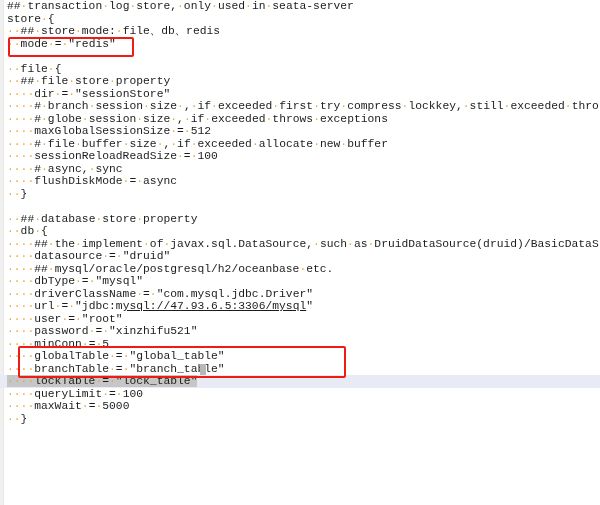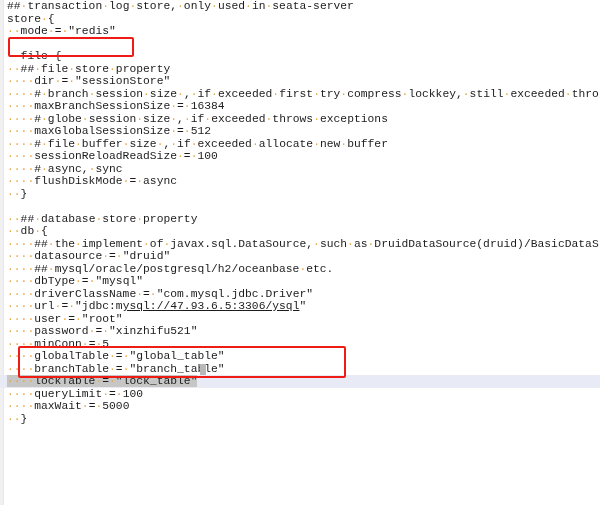--- a/index.html
+++ b/index.html
@@ -98,43 +98,43 @@
 </head>
 <body>
 
 <div id="editor">
 
   <div id="gutter"></div>
 
   <div id="code">
       <div class="line">##<span class="ws">·</span>transaction<span class="ws">·</span>log<span class="ws">·</span>store,<span class="ws">·</span>only<span class="ws">·</span>used<span class="ws">·</span>in<span class="ws">·</span>seata-server</div>
       <div class="line">store<span class="ws">·</span>{</div>
+      <div class="line"><span class="ws">··</span>##<span class="ws">·</span>store<span class="ws">·</span>mode:<span class="ws">·</span>file、db、redis</div>
       <div class="line"><span class="ws">··</span>mode<span class="ws">·</span>=<span class="ws">·</span>"redis"</div>
       <div class="line">&nbsp;</div>
       <div class="line"><span class="ws">··</span>file<span class="ws">·</span>{</div>
       <div class="line"><span class="ws">··</span>##<span class="ws">·</span>file<span class="ws">·</span>store<span class="ws">·</span>property</div>
       <div class="line"><span class="ws">····</span>dir<span class="ws">·</span>=<span class="ws">·</span>"sessionStore"</div>
       <div class="line"><span class="ws">····</span>#<span class="ws">·</span>branch<span class="ws">·</span>session<span class="ws">·</span>size<span class="ws">·</span>,<span class="ws">·</span>if<span class="ws">·</span>exceeded<span class="ws">·</span>first<span class="ws">·</span>try<span class="ws">·</span>compress<span class="ws">·</span>lockkey,<span class="ws">·</span>still<span class="ws">·</span>exceeded<span class="ws">·</span>thro</div>
-      <div class="line"><span class="ws">····</span>maxBranchSessionSize<span class="ws">·</span>=<span class="ws">·</span>16384</div>
       <div class="line"><span class="ws">····</span>#<span class="ws">·</span>globe<span class="ws">·</span>session<span class="ws">·</span>size<span class="ws">·</span>,<span class="ws">·</span>if<span class="ws">·</span>exceeded<span class="ws">·</span>throws<span class="ws">·</span>exceptions</div>
       <div class="line"><span class="ws">····</span>maxGlobalSessionSize<span class="ws">·</span>=<span class="ws">·</span>512</div>
       <div class="line"><span class="ws">····</span>#<span class="ws">·</span>file<span class="ws">·</span>buffer<span class="ws">·</span>size<span class="ws">·</span>,<span class="ws">·</span>if<span class="ws">·</span>exceeded<span class="ws">·</span>allocate<span class="ws">·</span>new<span class="ws">·</span>buffer</div>
       <div class="line"><span class="ws">····</span>sessionReloadReadSize<span class="ws">·</span>=<span class="ws">·</span>100</div>
       <div class="line"><span class="ws">····</span>#<span class="ws">·</span>async,<span class="ws">·</span>sync</div>
       <div class="line"><span class="ws">····</span>flushDiskMode<span class="ws">·</span>=<span class="ws">·</span>async</div>
       <div class="line"><span class="ws">··</span>}</div>
       <div class="line">&nbsp;</div>
       <div class="line"><span class="ws">··</span>##<span class="ws">·</span>database<span class="ws">·</span>store<span class="ws">·</span>property</div>
       <div class="line"><span class="ws">··</span>db<span class="ws">·</span>{</div>
       <div class="line"><span class="ws">····</span>##<span class="ws">·</span>the<span class="ws">·</span>implement<span class="ws">·</span>of<span class="ws">·</span>javax.sql.DataSource,<span class="ws">·</span>such<span class="ws">·</span>as<span class="ws">·</span>DruidDataSource(druid)/BasicDataS</div>
       <div class="line"><span class="ws">····</span>datasource<span class="ws">·</span>=<span class="ws">·</span>"druid"</div>
       <div class="line"><span class="ws">····</span>##<span class="ws">·</span>mysql/oracle/postgresql/h2/oceanbase<span class="ws">·</span>etc.</div>
       <div class="line"><span class="ws">····</span>dbType<span class="ws">·</span>=<span class="ws">·</span>"mysql"</div>
       <div class="line"><span class="ws">····</span>driverClassName<span class="ws">·</span>=<span class="ws">·</span>"com.mysql.jdbc.Driver"</div>
-      <div class="line"><span class="ws">····</span>url<span class="ws">·</span>=<span class="ws">·</span>"jdbc:m<span class="link">ysql://47.93.6.5:3306/ysql</span>"</div>
+      <div class="line"><span class="ws">····</span>url<span class="ws">·</span>=<span class="ws">·</span>"jdbc:m<span class="link">ysql://47.93.6.5:3306/mysql</span>"</div>
       <div class="line"><span class="ws">····</span>user<span class="ws">·</span>=<span class="ws">·</span>"root"</div>
       <div class="line"><span class="ws">····</span>password<span class="ws">·</span>=<span class="ws">·</span>"xinzhifu521"</div>
       <div class="line"><span class="ws">····</span>minConn<span class="ws">·</span>=<span class="ws">·</span>5</div>
       <div class="line"><span class="ws">····</span>globalTable<span class="ws">·</span>=<span class="ws">·</span>"global_table"</div>
       <div class="line"><span class="ws">····</span>branchTable<span class="ws">·</span>=<span class="ws">·</span>"branch_table"<span class="caret" style="left: 199.64px; top: 1px;"></span></div>
       <div class="line current"><span class="sel"><span class="ws">····</span>lockTable<span class="ws">·</span>=<span class="ws">·</span>"lock_table"</span></div>
       <div class="line"><span class="ws">····</span>queryLimit<span class="ws">·</span>=<span class="ws">·</span>100</div>
       <div class="line"><span class="ws">····</span>maxWait<span class="ws">·</span>=<span class="ws">·</span>5000</div>
       <div class="line"><span class="ws">··</span>}</div>
     </div>

